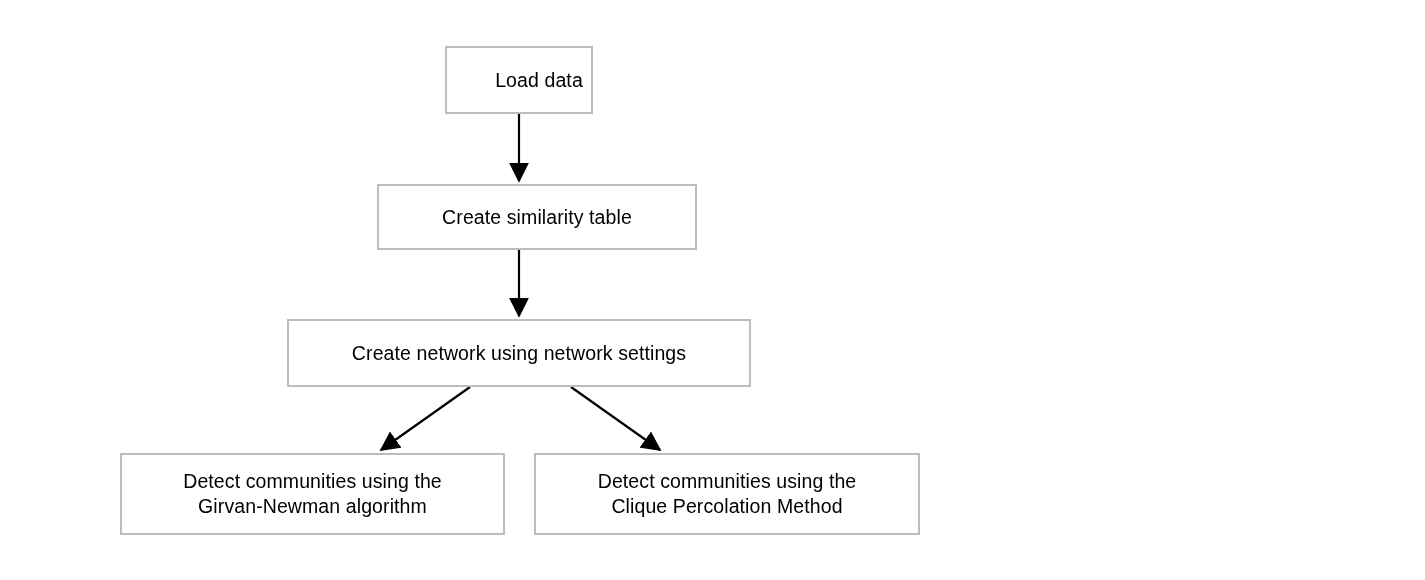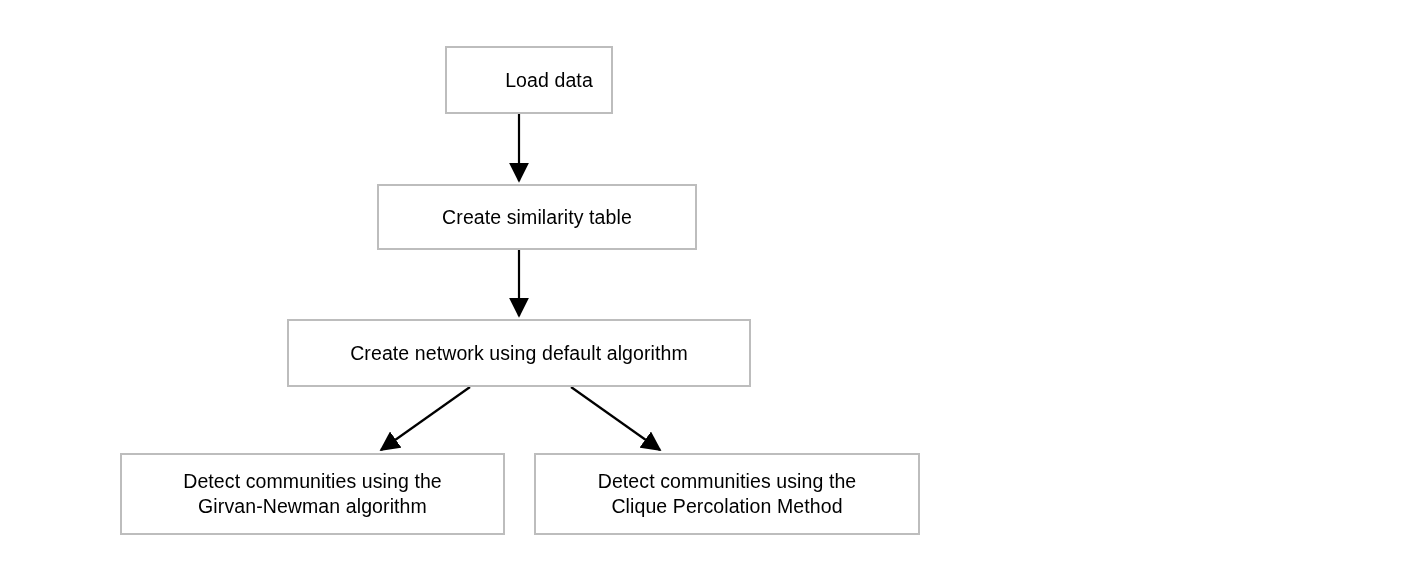--- a/index.html
+++ b/index.html
@@ -43,21 +43,21 @@
     line-height: 25px;
     letter-spacing: 0.1px;
     z-index: 2;
   }
   .node-label {
     display: block;
     white-space: pre-line;
     padding: 0 6px;
   }
   
-  #node-load-data      { left: 445px; top: 46px;  width: 168px; height: 68px; padding-left: 40px; }
+  #node-load-data      { left: 445px; top: 46px;  width: 148px; height: 68px; padding-left: 40px; }
   #node-similarity     { left: 377px; top: 184px; width: 320px; height: 66px; }
   #node-network        { left: 287px; top: 319px; width: 464px; height: 68px; }
   #node-girvan-newman  { left: 120px; top: 453px; width: 385px; height: 82px; }
   #node-clique         { left: 534px; top: 453px; width: 386px; height: 82px; }
 </style>
 </head>
 <body>
 
 <div id="canvas">
 
@@ -87,21 +87,21 @@
 
   <div class="node" id="node-load-data">
     <span class="node-label">Load data</span>
   </div>
 
   <div class="node" id="node-similarity">
     <span class="node-label">Create similarity table</span>
   </div>
 
   <div class="node" id="node-network">
-    <span class="node-label">Create network using default algorithm</span>
+    <span class="node-label">Create network using network settings</span>
   </div>
 
   <div class="node" id="node-girvan-newman">
     <span class="node-label">Detect communities using the
 Girvan-Newman algorithm</span>
   </div>
 
   <div class="node" id="node-clique">
     <span class="node-label">Detect communities using the
 Clique Percolation Method</span>

